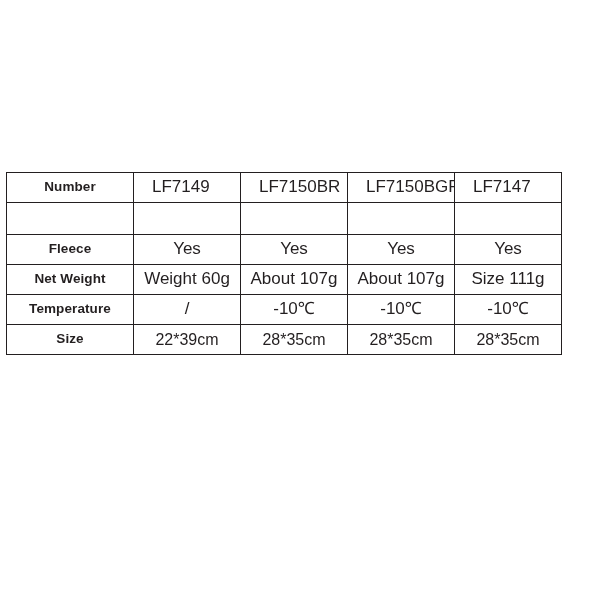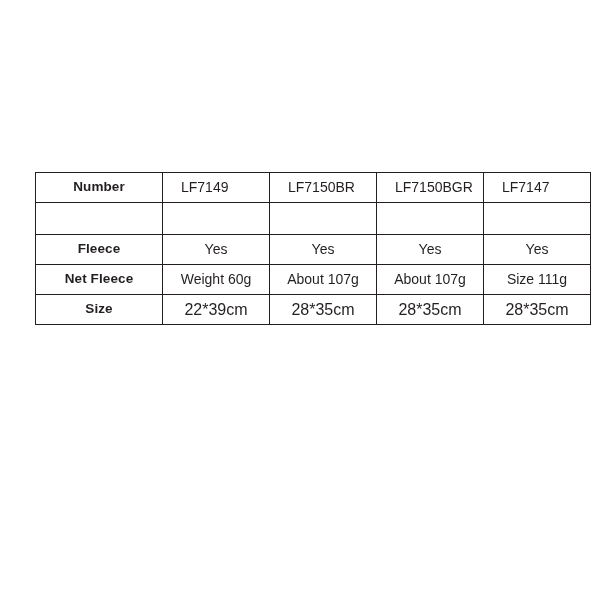--- a/index.html
+++ b/index.html
@@ -14,38 +14,38 @@
     overflow: hidden;
   }
   .page {
     position: relative;
     width: 600px;
     height: 600px;
     background: #ffffff;
   }
   .spec-table-wrap {
     position: absolute;
-    left: 35px;
+    left: 6px;
     top: 172px;
     width: 516px;
   }
   table.spec-table {
     border-collapse: collapse;
     table-layout: fixed;
     width: 556px;
     background: #ffffff;
   }
   table.spec-table td {
     border: 1px solid #231f20;
     height: 29px;
     padding: 0 6px;
     text-align: center;
     vertical-align: middle;
     color: #231f20;
-    font-size: 14px;
+    font-size: 17px;
     line-height: 1.1;
     white-space: nowrap;
     overflow: hidden;
   }
   table.spec-table td.label {
     font-weight: bold;
     font-size: 13.5px;
     width: 114px;
     letter-spacing: 0.1px;
   }
@@ -92,28 +92,35 @@
 
         <tr>
           <td class="label">Fleece</td>
           <td class="val">Yes</td>
           <td class="val">Yes</td>
           <td class="val">Yes</td>
           <td class="val">Yes</td>
         </tr>
 
         <tr>
-          <td class="label">Net Fleece</td>
+          <td class="label">Net Weight</td>
           <td class="val">Weight 60g</td>
           <td class="val">About 107g</td>
           <td class="val">About 107g</td>
           <td class="val">Size 111g</td>
         </tr>
 
 
+        <tr>
+          <td class="label">Temperature</td>
+          <td class="val">/</td>
+          <td class="val">-10℃</td>
+          <td class="val">-10℃</td>
+          <td class="val">-10℃</td>
+        </tr>
 
         <tr class="size-row">
           <td class="label">Size</td>
           <td class="val">22*39cm</td>
           <td class="val">28*35cm</td>
           <td class="val">28*35cm</td>
           <td class="val">28*35cm</td>
         </tr>
 
       </tbody>

